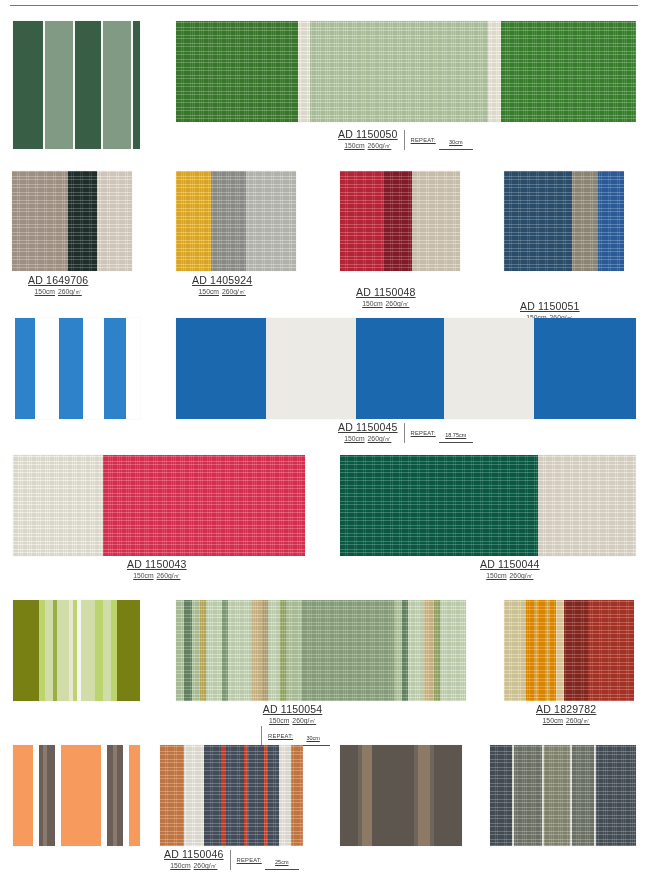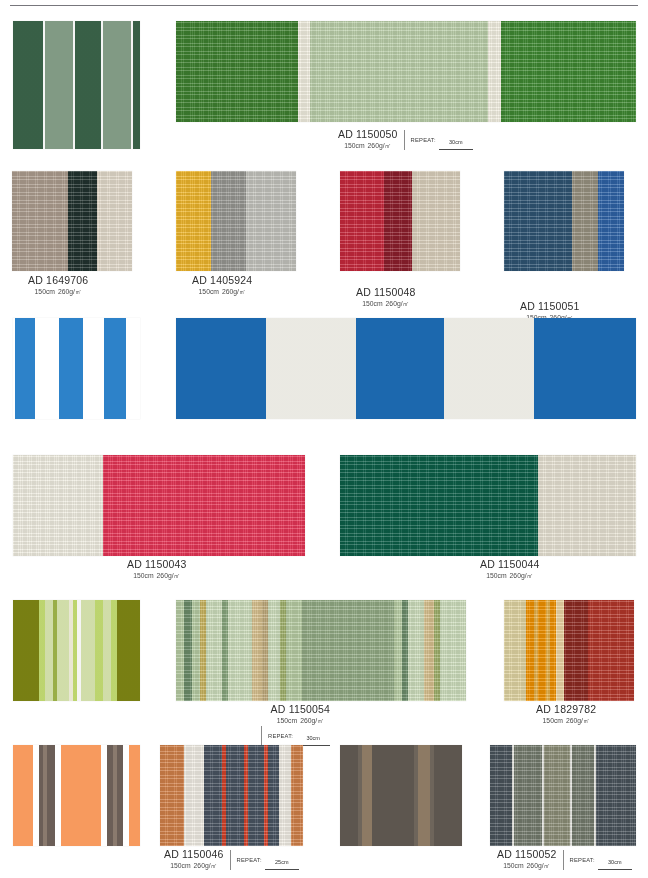--- a/index.html
+++ b/index.html
@@ -34,22 +34,23 @@
   }
   .swatch.flat::after{
     background-image:
       repeating-linear-gradient(0deg, rgba(255,255,255,0.10) 0 0.5px, rgba(0,0,0,0.04) 0.5px 2px);
   }
   .swatch.smooth::after{ background-image:none; }
 
   
   .label {
     position:absolute;
-    display:flex; align-items:flex-end;
+    display:flex; align-items:center;
     color:#3c3c3c;
+    text-decoration:underline;
   }
   .label .names { text-align:center; }
   .code {
     font-size:10.5px; letter-spacing:0.2px; color:#2f2f2f;
     line-height:12px; white-space:nowrap;
   }
   .spec {
     font-size:6.8px; color:#4a4a4a; line-height:9px;
     margin-top:1px; white-space:nowrap;
   }
@@ -174,20 +175,34 @@
          #ffffff 113px, #ffffff 127px);"></div>
 
   <div class="swatch flat" style="left:176px; top:318px; width:460px; height:101px;
        background-image:linear-gradient(90deg,
          #1d6cb5 0px, #1d6cb5 90px,
          #f4f3ec 90px, #f4f3ec 180px,
          #1d6cb5 180px, #1d6cb5 268px,
          #f4f3ec 268px, #f4f3ec 358px,
          #1d6cb5 358px, #1d6cb5 460px);"></div>
 
+  <div class="label" style="left:338px; top:421px;">
+    <div class="names">
+      <div class="code">AD 1150045</div>
+      <div class="spec">
+        <span>150cm</span><span class="gsm">260g/㎡</span>
+      </div>
+    </div>
+    <div class="repeat-wrap">
+      <span class="repeat-lbl">REPEAT:</span>
+      <span class="repeat-val-box">
+        <span class="repeat-val">18.75cm</span>
+      </span>
+    </div>
+  </div>
 
   <div class="swatch" style="left:13px; top:455px; width:292px; height:101px;
        background-image:linear-gradient(90deg,
          #f2efe3 0px, #f2efe3 90px,
          #e83556 90px, #e83556 292px);"></div>
   <div class="label" style="left:127px; top:558px;">
     <div class="names">
       <div class="code">AD 1150043</div>
       <div class="spec">
         <span>150cm</span><span class="gsm">260g/㎡</span>
@@ -340,28 +355,14 @@
        background-image:linear-gradient(90deg,
          #4a545c 0px, #4a545c 22px,
          #e8e8e2 22px, #e8e8e2 24px,
          #757c6e 24px, #757c6e 52px,
          #e8e8e2 52px, #e8e8e2 54px,
          #8d8f78 54px, #8d8f78 80px,
          #e8e8e2 80px, #e8e8e2 82px,
          #757c6e 82px, #757c6e 104px,
          #e8e8e2 104px, #e8e8e2 106px,
          #4a545c 106px, #4a545c 146px);"></div>
-  <div class="label" style="left:497px; top:848px;">
-    <div class="names">
-      <div class="code">AD 1150052</div>
-      <div class="spec">
-        <span>150cm</span><span class="gsm">260g/㎡</span>
-      </div>
-    </div>
-    <div class="repeat-wrap">
-      <span class="repeat-lbl">REPEAT:</span>
-      <span class="repeat-val-box">
-        <span class="repeat-val">30cm</span>
-      </span>
-    </div>
-  </div>
 
 </div>
 
 </body></html>

